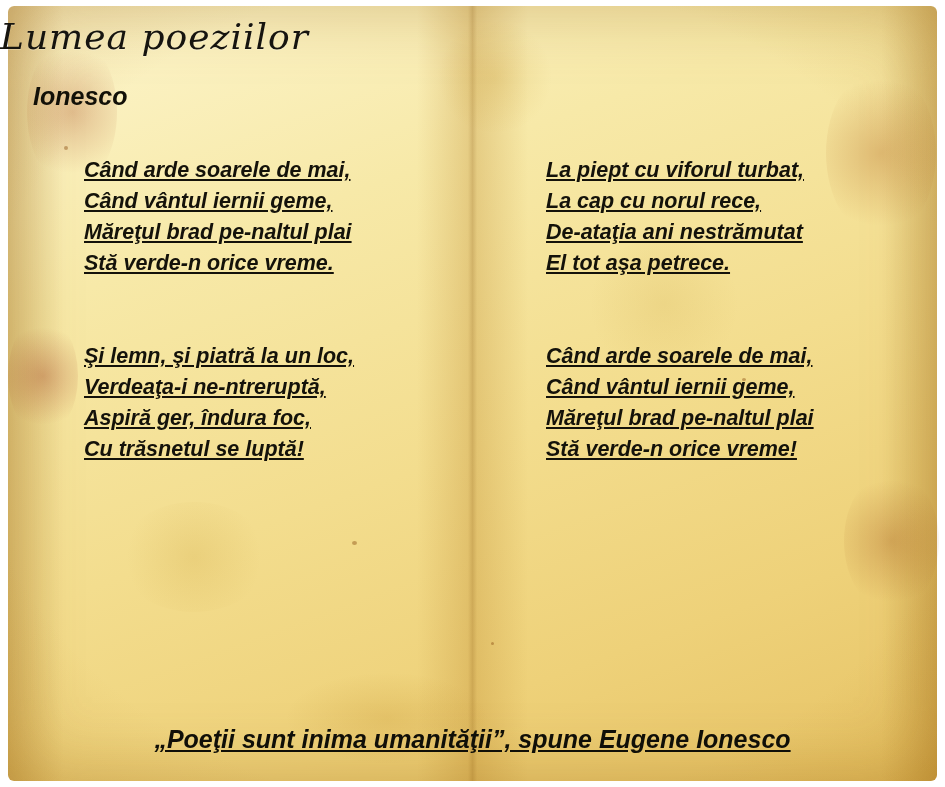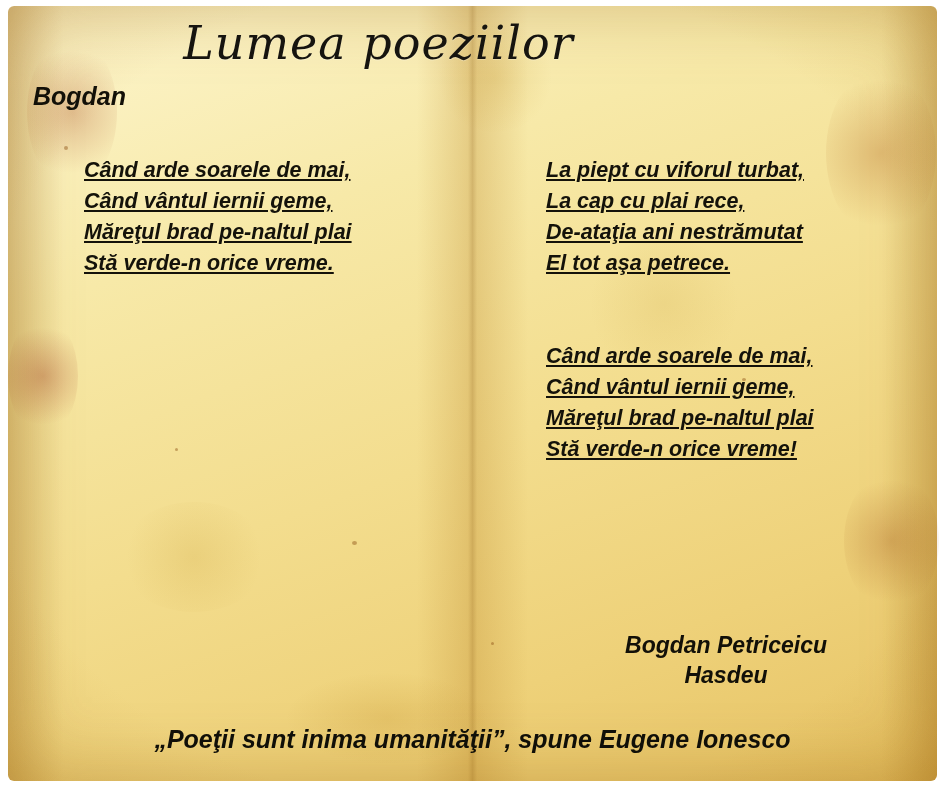--- a/index.html
+++ b/index.html
@@ -73,24 +73,23 @@
     background: rgba(140,80,20,0.45);
     pointer-events: none;
   }
 
   
   .title {
     position: absolute;
     top: 16px;
     left: 0;
     width: 757px;
-    text-align: center;
     font-family: "DejaVu Serif", "Liberation Serif", serif;
     font-style: italic;
-    font-size: 46px;
+    font-size: 36px;
     color: #16140f;
     letter-spacing: 1px;
     text-shadow: 0 1px 0 rgba(255,255,255,0.25);
   }
 
   
   .poem-title {
     position: absolute;
     left: 33px;
     top: 82px;
@@ -132,20 +131,21 @@
   .footer {
     position: absolute;
     left: 0;
     top: 725px;
     width: 945px;
     text-align: center;
     font-size: 25px;
     font-weight: bold;
     font-style: italic;
     color: #100f08;
+    text-decoration: underline;
   }
 </style>
 </head>
 <body>
 
 <div class="page">
   <div class="book">
     <div class="stain s1"></div>
     <div class="stain s2"></div>
     <div class="stain s3"></div>
@@ -158,37 +158,39 @@
     <div class="speck" style="left:6%;  top:18%; width:4px;  height:4px;"></div>
     <div class="speck" style="left:18%; top:57%; width:3px;  height:3px;"></div>
     <div class="speck" style="left:37%; top:69%; width:5px;  height:4px;"></div>
     <div class="speck" style="left:63%; top:25%; width:3px;  height:3px;"></div>
     <div class="speck" style="left:79%; top:48%; width:4px;  height:3px;"></div>
     <div class="speck" style="left:52%; top:82%; width:3px;  height:3px;"></div>
   </div>
 
   <div class="title">Lumea poeziilor</div>
 
-  <div class="poem-title">Bogdan</div>
+  <div class="poem-title">Ionesco</div>
 
   <div class="col col-left">
     <p class="stanza">Când arde soarele de mai,
 Când vântul iernii geme,
 Măreţul brad pe-naltul plai
 Stă verde-n orice vreme.</p>
+    <p class="stanza">Şi lemn, şi piatră la un loc,
+Verdeaţa-i ne-ntreruptă,
+Aspiră ger, îndura foc,
+Cu trăsnetul se luptă!</p>
   </div>
 
   <div class="col col-right">
     <p class="stanza">La piept cu viforul turbat,
-La cap cu plai rece,
+La cap cu norul rece,
 De-ataţia ani nestrămutat
 El tot aşa petrece.</p>
     <p class="stanza">Când arde soarele de mai,
 Când vântul iernii geme,
 Măreţul brad pe-naltul plai
 Stă verde-n orice vreme!</p>
   </div>
 
-  <div class="author">Bogdan Petriceicu
-Hasdeu</div>
 
   <div class="footer">„Poeţii sunt inima umanităţii”, spune Eugene Ionesco</div>
 </div>
 
 </body></html>

